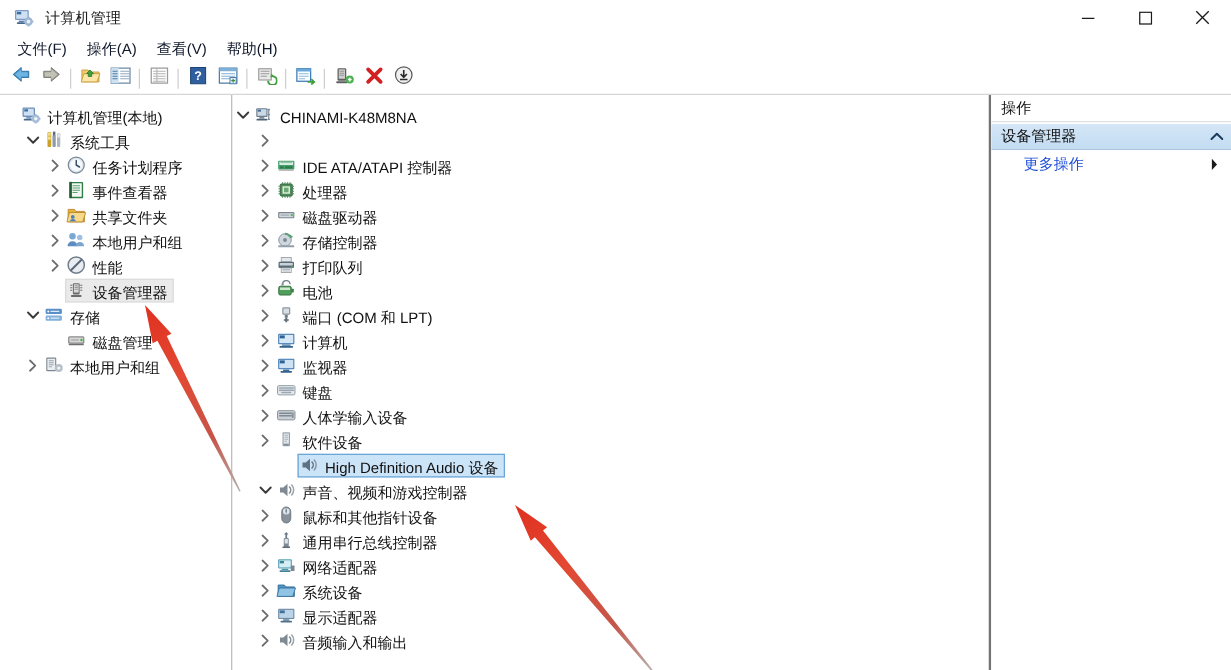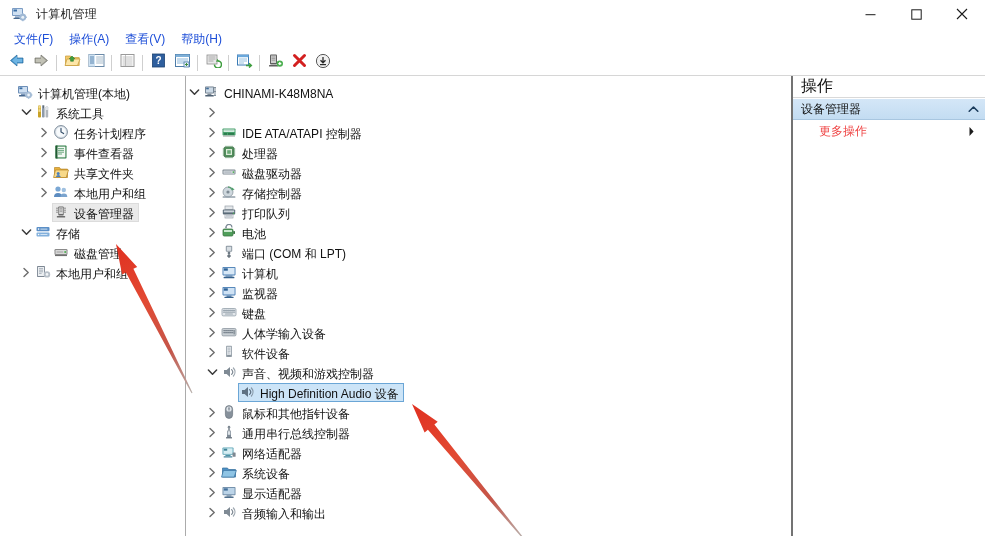--- a/index.html
+++ b/index.html
@@ -48,21 +48,21 @@
 
   
   .menubar {
     height: 22px; flex: 0 0 22px;
     background: #ffffff;
     display: flex; align-items: center;
     padding-left: 6px;
     user-select: none;
   }
   .menu-item {
-    font-size: 12px; color: #1d4ed8;
+    font-size: 12px; color: #0f172a;
     padding: 2px 8px;
     line-height: 16px;
     cursor: default;
   }
 
   
   .toolbar {
     height: 26px; flex: 0 0 26px;
     background: #ffffff;
     border-bottom: 1px solid #d6d6d6;
@@ -132,40 +132,40 @@
   .row.selected .hitbox {
     background: #cce4f7;
     border: 1px solid #6ba6d6;
   }
 
   
   .actions-head {
     height: 22px;
     display: flex; align-items: center;
     padding-left: 8px;
-    font-size: 16px; color: #111;
+    font-size: 12px; color: #111;
     border-bottom: 1px solid #d9d9d9;
     background: #ffffff;
   }
   .actions-section {
     height: 22px;
     display: flex; align-items: center;
     padding: 0 6px 0 8px;
     font-size: 12px; color: #111;
     background: linear-gradient(to bottom, #d4e6f7 0%, #c3dcf2 100%);
     border-top: 1px solid #ffffff;
     border-bottom: 1px solid #a8c6e0;
     cursor: default;
   }
   .actions-section .sec-label { flex: 1 1 auto; }
   .actions-item {
     height: 22px;
     display: flex; align-items: center;
     padding: 0 10px 0 26px;
-    font-size: 12px; color: #ef4444;
+    font-size: 12px; color: #1d4ed8;
     cursor: default;
   }
   .actions-item .it-label { flex: 1 1 auto; }
   .chev { display: flex; align-items: center; }
 
   
   .annotations {
     position: absolute; left: 0; top: 0;
     width: 985px; height: 536px;
     pointer-events: none;
@@ -456,20 +456,37 @@
                 <svg width="16" height="16" viewBox="0 0 16 16">
                   <circle cx="5" cy="5" r="2.6" fill="#7aa7d4"></circle>
                   <path d="M1 13 a4 4 0 0 1 8 0 Z" fill="#5c8cc0"></path>
                   <circle cx="10.8" cy="6" r="2.2" fill="#9fc0e0"></circle>
                   <path d="M7.4 13 a3.4 3.4 0 0 1 6.9 0 Z" fill="#7ba4ce"></path>
                 </svg>
               </span>
               <span class="lbl">本地用户和组</span>
             </span>
           </div>
+          <div class="row">
+            <span style="width: 36px; flex: 0 0 36px;"></span>
+            <span class="twisty">
+              <svg width="8" height="11" viewBox="0 0 8 11">
+                <path d="M2 1.4 L6.2 5.5 L2 9.6" fill="none" stroke="#6d6d6d" stroke-width="1.4" stroke-linecap="round" stroke-linejoin="round"></path>
+              </svg>
+            </span>
+            <span class="hitbox">
+              <span class="ico">
+                <svg width="16" height="16" viewBox="0 0 16 16">
+                  <circle cx="8" cy="8" r="6.5" fill="#e9edf1" stroke="#6f7d8b" stroke-width="1.2"></circle>
+                  <path d="M3.6 12.4 L12.4 3.6" stroke="#5a6877" stroke-width="1.6"></path>
+                </svg>
+              </span>
+              <span class="lbl">性能</span>
+            </span>
+          </div>
           <div class="row selected-soft">
             <span style="width: 36px; flex: 0 0 36px;"></span>
             <span class="twisty"></span>
             <span class="hitbox">
               <span class="ico">
                 <svg width="16" height="16" viewBox="0 0 16 16">
                   <rect x="5.3" y="2.5" width="5.4" height="9" rx=".8" fill="#6b6b6b"></rect>
                   <rect x="6.1" y="3.4" width="3.8" height="6.6" fill="#d9d9d9"></rect>
                   <path d="M6.7 4.6 h2.6 M6.7 6 h2.6 M6.7 7.4 h2.6" stroke="#8f8f8f" stroke-width=".7"></path>
                   <rect x="3.8" y="12" width="8.4" height="1.5" rx=".5" fill="#6b6b6b"></rect>
@@ -796,50 +813,50 @@
                 <svg width="16" height="16" viewBox="0 0 16 16">
                   <rect x="5" y="1.8" width="6" height="11.2" rx=".8" fill="#9aa4ad"></rect>
                   <rect x="5.9" y="2.8" width="4.2" height="8" fill="#e4e8ec"></rect>
                   <path d="M6.6 4.2 h2.8 M6.6 5.8 h2.8 M6.6 7.4 h2.8 M6.6 9 h2" stroke="#aab3bb" stroke-width=".8"></path>
                   <rect x="6.4" y="11.4" width="3.2" height="1" fill="#7d878f"></rect>
                 </svg>
               </span>
               <span class="lbl">软件设备</span>
             </span>
           </div>
+          <div class="row selected">
+            <span style="width: 36px; flex: 0 0 36px;"></span>
+            <span class="twisty"></span>
+            <span class="hitbox">
+              <span class="ico">
+                <svg width="16" height="16" viewBox="0 0 16 16">
+                  <path d="M3 6 h2.6 L9 3 v10 L5.6 10 H3 Z" fill="#5f7283"></path>
+                  <path d="M10.6 5.6 a3.4 3.4 0 0 1 0 4.8" fill="none" stroke="#5f7283" stroke-width="1.2" stroke-linecap="round"></path>
+                  <path d="M12.4 4 a6 6 0 0 1 0 8" fill="none" stroke="#8596a6" stroke-width="1.2" stroke-linecap="round"></path>
+                </svg>
+              </span>
+              <span class="lbl">High Definition Audio 设备</span>
+            </span>
+          </div>
           <div class="row">
             <span style="width: 18px; flex: 0 0 18px;"></span>
             <span class="twisty">
               <svg width="11" height="8" viewBox="0 0 11 8">
                 <path d="M1.4 2 L5.5 6.2 L9.6 2" fill="none" stroke="#3a3a3a" stroke-width="1.5" stroke-linecap="round" stroke-linejoin="round"></path>
               </svg>
             </span>
             <span class="hitbox">
               <span class="ico">
                 <svg width="16" height="16" viewBox="0 0 16 16">
                   <path d="M3 6 h2.6 L9 3 v10 L5.6 10 H3 Z" fill="#7f8a94"></path>
                   <path d="M10.6 5.6 a3.4 3.4 0 0 1 0 4.8" fill="none" stroke="#7f8a94" stroke-width="1.2" stroke-linecap="round"></path>
                   <path d="M12.4 4 a6 6 0 0 1 0 8" fill="none" stroke="#9aa4ad" stroke-width="1.2" stroke-linecap="round"></path>
                 </svg>
               </span>
               <span class="lbl">声音、视频和游戏控制器</span>
-            </span>
-          </div>
-          <div class="row selected">
-            <span style="width: 36px; flex: 0 0 36px;"></span>
-            <span class="twisty"></span>
-            <span class="hitbox">
-              <span class="ico">
-                <svg width="16" height="16" viewBox="0 0 16 16">
-                  <path d="M3 6 h2.6 L9 3 v10 L5.6 10 H3 Z" fill="#5f7283"></path>
-                  <path d="M10.6 5.6 a3.4 3.4 0 0 1 0 4.8" fill="none" stroke="#5f7283" stroke-width="1.2" stroke-linecap="round"></path>
-                  <path d="M12.4 4 a6 6 0 0 1 0 8" fill="none" stroke="#8596a6" stroke-width="1.2" stroke-linecap="round"></path>
-                </svg>
-              </span>
-              <span class="lbl">High Definition Audio 设备</span>
             </span>
           </div>
           <div class="row">
             <span style="width: 18px; flex: 0 0 18px;"></span>
             <span class="twisty">
               <svg width="8" height="11" viewBox="0 0 8 11">
                 <path d="M2 1.4 L6.2 5.5 L2 9.6" fill="none" stroke="#6d6d6d" stroke-width="1.4" stroke-linecap="round" stroke-linejoin="round"></path>
               </svg>
             </span>
             <span class="hitbox">

